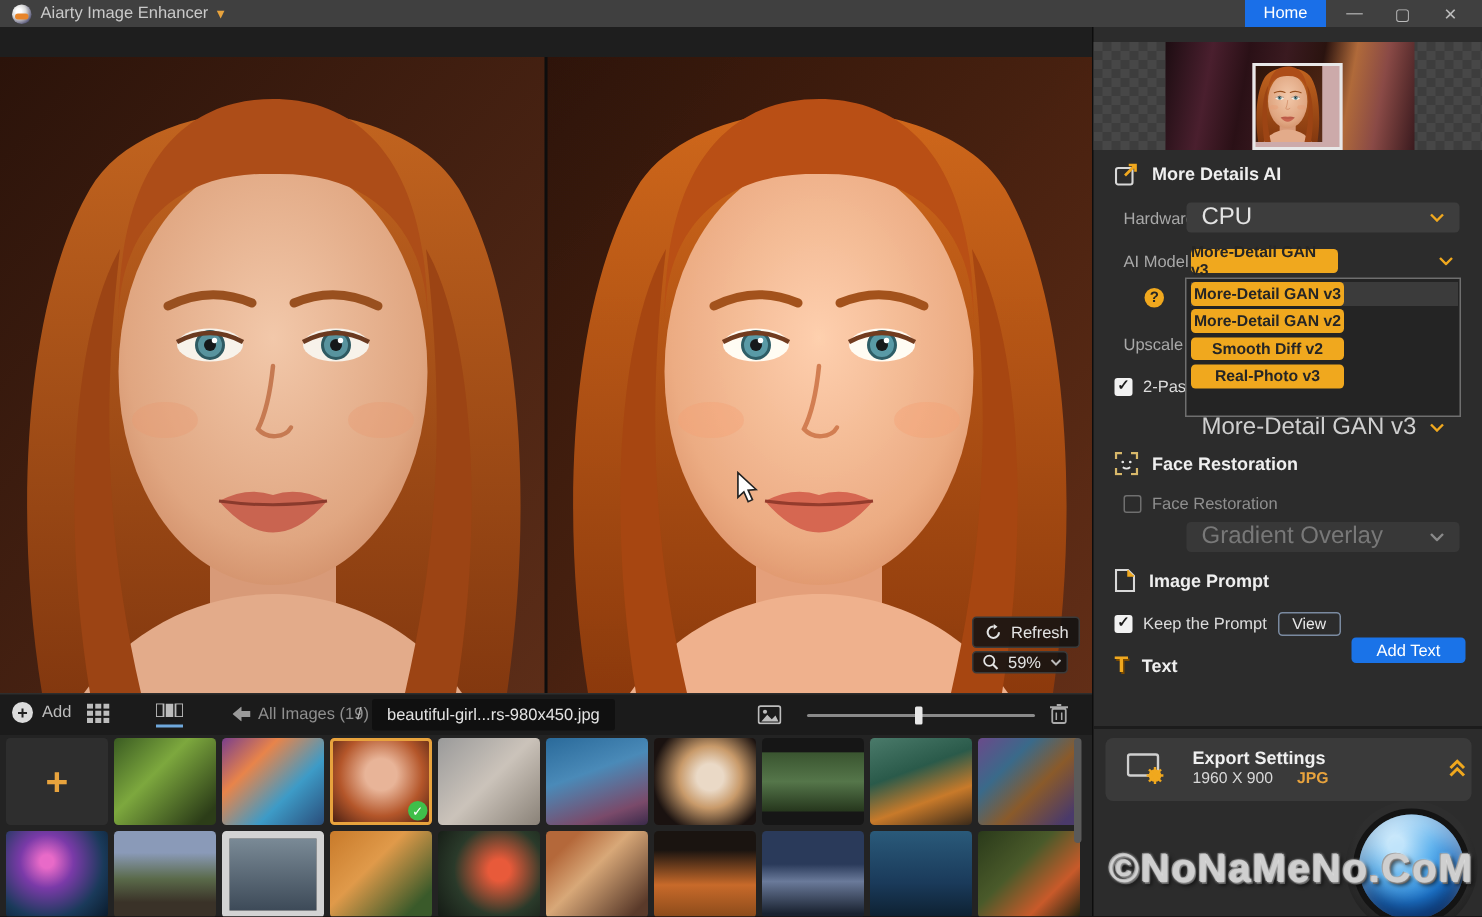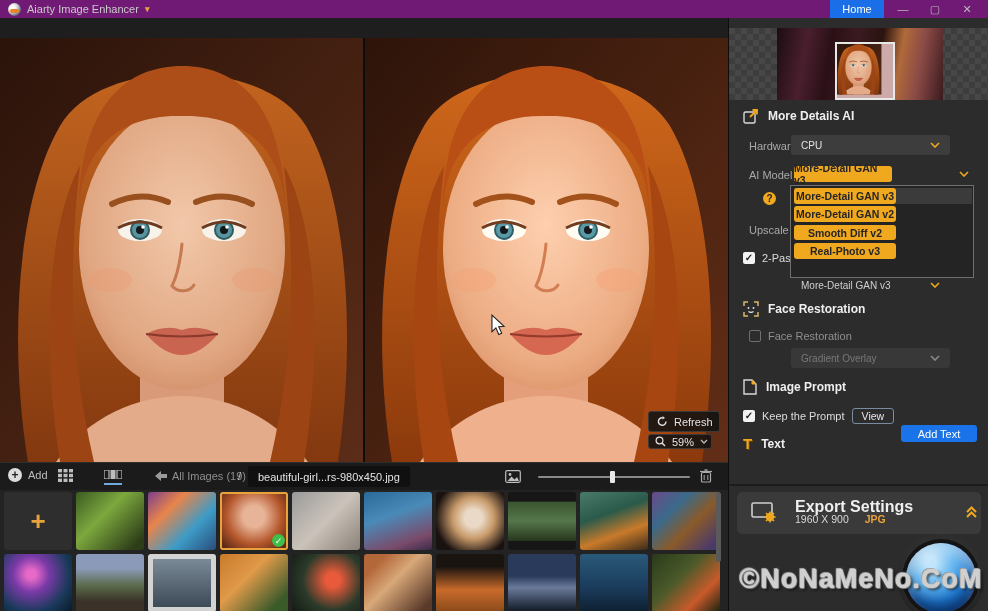--- a/index.html
+++ b/index.html
@@ -2,21 +2,21 @@
 <html><head>
 <meta charset="utf-8">
 <style>
   * { margin:0; padding:0; box-sizing:border-box; }
   html,body { width:988px; height:611px; overflow:hidden; background:#111;
     font-family:"Liberation Sans", sans-serif; }
   .app { position:relative; width:988px; height:611px; background:#1e1e1e; overflow:hidden; }
   .abs { position:absolute; }
 
   
-  .titlebar { left:0; top:0; width:988px; height:18px; background:#701a75;
+  .titlebar { left:0; top:0; width:988px; height:18px; background:#404040;
     display:flex; align-items:center; color:#c9c9c9; font-size:11px; }
   .app-logo { width:13px; height:13px; margin:0 6px 0 8px; border-radius:50%;
     background:radial-gradient(circle at 35% 35%, #fff 15%, #d8d8d8 40%, #5a5a7a 75%, #2a2a3a);
     position:relative; }
   .app-logo::after{ content:""; position:absolute; left:2px; top:6px; width:9px; height:4px;
     background:#e8852a; border-radius:2px; }
   .title-chev { color:#e8a33d; font-size:9px; margin-left:6px; font-weight:bold; }
   .home-btn { position:absolute; right:104px; top:0; width:54px; height:18px;
     background:#1a6fe8; color:#fff; font-size:11px; display:flex; align-items:center;
     justify-content:center; cursor:pointer; }
@@ -96,22 +96,22 @@
     background:repeating-conic-gradient(#3d3d3d 0% 25%, #474747 0% 50%) 0 0/12px 12px; overflow:hidden; }
   .nav-strip { position:absolute; left:48px; top:0; width:166px; height:72px;
     background:linear-gradient(100deg,#1d0d12 0%,#4a1f2e 18%,#2a1016 32%,#3a1a20 46%,#2a130f 60%,#b06a3a 72%,#8a4a46 84%,#3a1a1e 100%); }
   .nav-box { position:absolute; left:106px; top:14px; width:60px; height:58px; border:2px solid #e8e8e8;
     background:#caa; overflow:hidden; }
   .nav-box svg { display:block; }
 
   .section-head { position:absolute; left:14px; display:flex; align-items:center; gap:9px;
     color:#efefef; font-size:12px; font-weight:bold; }
   .row-label { position:absolute; left:20px; color:#a9a9a9; font-size:11px; }
-  .select { position:absolute; left:62px; width:159px; height:20px; background:#3d3d3d; border-radius:3px;
-    color:#e3e3e3; font-size:10px; display:flex; align-items:center; padding:0 10px; }
+  .select { position:absolute; left:62px; width:182px; height:20px; background:#3d3d3d; border-radius:3px;
+    color:#e3e3e3; font-size:16px; display:flex; align-items:center; padding:0 10px; }
   .select .chev { margin-left:auto; }
   .select.disabled { color:#787878; background:#383838; }
   .pill { background:#f0a81e; color:#252525; font-weight:bold; font-size:10.5px;
     border-radius:3px; display:flex; align-items:center; justify-content:center; }
   .model-row-pill { position:absolute; left:65px; top:0; width:98px; height:16px; }
   .dd-list { position:absolute; left:61px; top:167px; width:184px; height:93px; background:#242424;
     border:1px solid #6f6f6f; z-index:5; padding:2px 0 0 3px; }
   .dd-item { height:16px; margin-bottom:2.4px; display:flex; }
   .dd-item .pill { width:102px; height:15.5px; }
   .dd-item.first { background:#3b3b3b; width:178px; }
@@ -124,21 +124,21 @@
   .checkbox.empty { border:1.5px solid #6f6f6f; background:transparent; }
   .check-row { position:absolute; display:flex; align-items:center; gap:7px; font-size:11px; color:#dcdcdc; }
   .check-row.dim { color:#8f8f8f; }
   .view-btn { height:16px; padding:0 9px; border:1px solid #7a8aa0; border-radius:3px; color:#e8e8e8;
     font-size:10.5px; display:flex; align-items:center;text-align:center; }
   .addtext-btn { position:absolute; left:172px; top:407px; width:76px; height:17px; background:#1a73e8;
     color:#fff; font-size:11px; border-radius:3px; display:flex; align-items:center; justify-content:center; }
   .sep-line { position:absolute; left:0; top:466px; width:260px; height:2px; background:#1c1c1c; }
   .export-block { position:absolute; left:8px; top:474px; width:244px; height:42px; background:#3a3a3a;
     border-radius:5px; }
-  .export-title { position:absolute; left:58px; top:6px; color:#efefef; font-size:16px; font-weight:bold; }
+  .export-title { position:absolute; left:58px; top:6px; color:#efefef; font-size:12px; font-weight:bold; }
   .export-sub { position:absolute; left:58px; top:21px; font-size:10.5px; color:#d8d8d8; }
   .export-sub .fmt { color:#e8a33d; margin-left:16px; font-weight:bold; }
   .run-ring { position:absolute; left:168px; top:516px; width:88px; height:88px; border-radius:50%;
     background:radial-gradient(circle at 50% 40%, #2e2e2e 55%, #222 75%); }
   .run-btn { position:absolute; left:177px; top:525px; width:70px; height:70px; border-radius:50%;
     background:radial-gradient(circle at 35% 28%, #bfe4fb 8%, #5eb2ee 35%, #1d77cf 60%, #0a3f86 95%);
     box-shadow:0 0 0 4px #141414, inset 0 10px 12px rgba(255,255,255,.45), inset 0 -8px 14px rgba(0,0,30,.5); }
   .watermark { position:absolute; left:4px; top:546px; width:256px; text-align:center; z-index:8;
     font-size:27px; font-weight:bold; letter-spacing:1px; color:#cfcfcf;
     text-shadow:0 0 2px #fff, 1px 1px 0 #555, -1px -1px 0 #888, 2px 2px 3px rgba(0,0,0,.7); }

